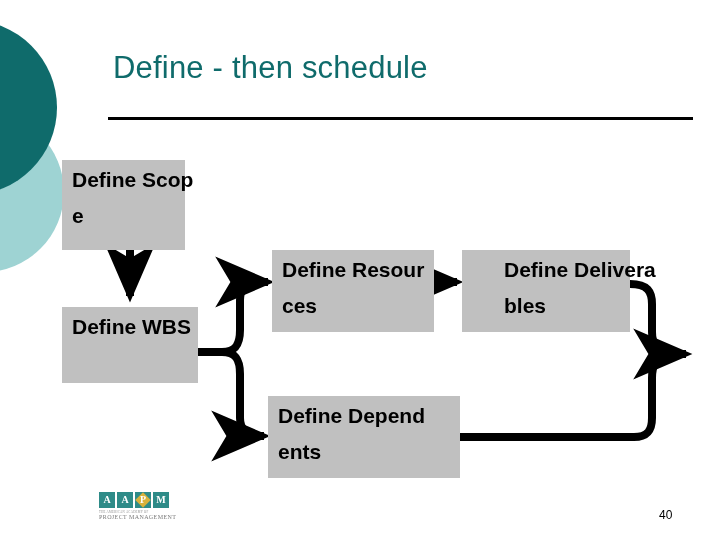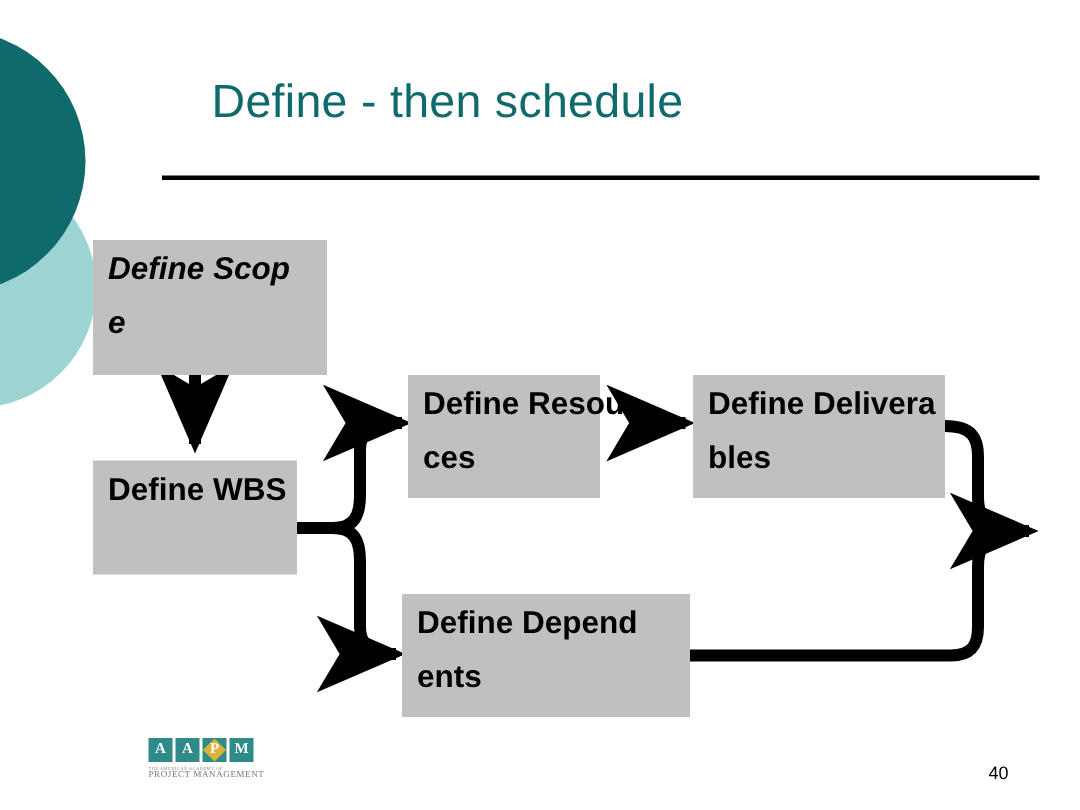--- a/index.html
+++ b/index.html
@@ -33,21 +33,20 @@
 
   
   .title{
     position:absolute;
     left:113px;top:50px;
     font-size:31px;
     color:#0F6B6B;
     font-weight:400;
     letter-spacing:0.2px;
     white-space:nowrap;
-    margin-left:28px;
   }
   .title-rule{
     position:absolute;
     left:108px;top:117px;
     width:585px;height:3px;
     background:#000000;
   }
 
   
   .box{
@@ -60,26 +59,26 @@
     box-sizing:border-box;
   }
   .box .txt{
     position:absolute;
     left:10px;top:2px;
     width:132px;
     white-space:normal;
     word-break:break-all;
   }
 
-  #box-scope   { left:62px;  top:160px; width:156px; height:90px;font-style:italic; }
+  #box-scope   { left:62px;  top:160px; width:123px; height:90px; }
   #box-wbs     { left:62px;  top:307px; width:136px; height:76px; }
-  #box-res     { left:272px; top:250px; width:128px; height:82px;padding-left:48px; }
+  #box-res     { left:272px; top:250px; width:162px; height:82px;padding-left:48px; }
   #box-res .txt{ width:150px; }
   #box-del     { left:462px; top:250px; width:168px; height:82px; }
-  #box-del .txt{ width:160px; }
+  #box-del .txt{ width:160px;margin-left:32px; }
   #box-dep     { left:268px; top:396px; width:192px; height:82px; }
   #box-dep .txt{ width:158px; }
 
   
   #wires{
     position:absolute;left:0;top:0;width:720px;height:540px;
     pointer-events:none;
   }
 
   

